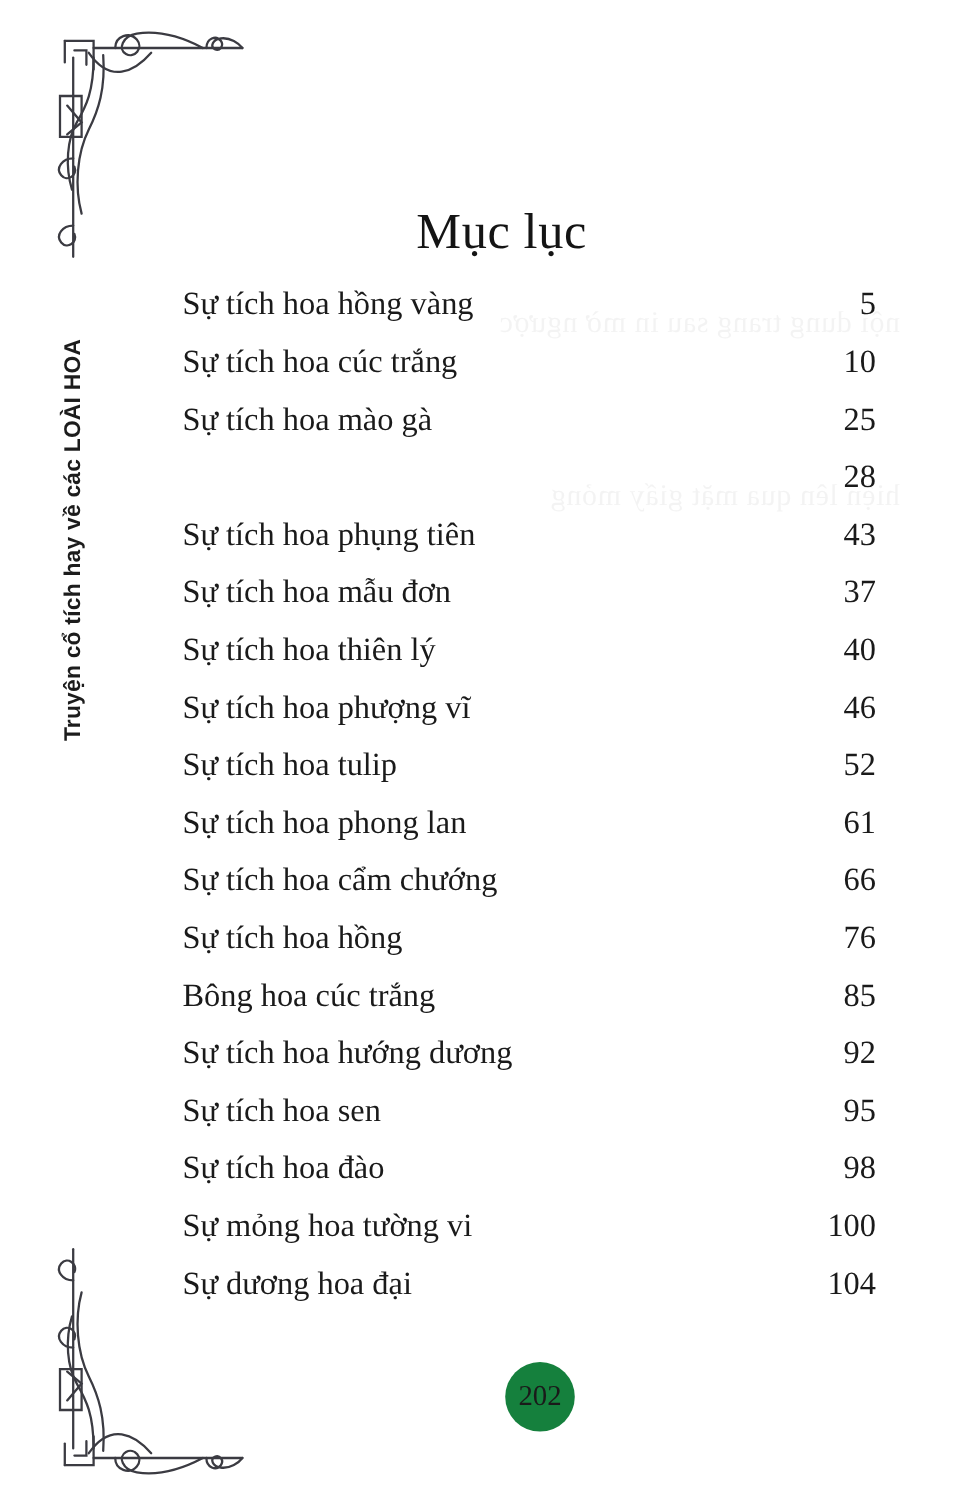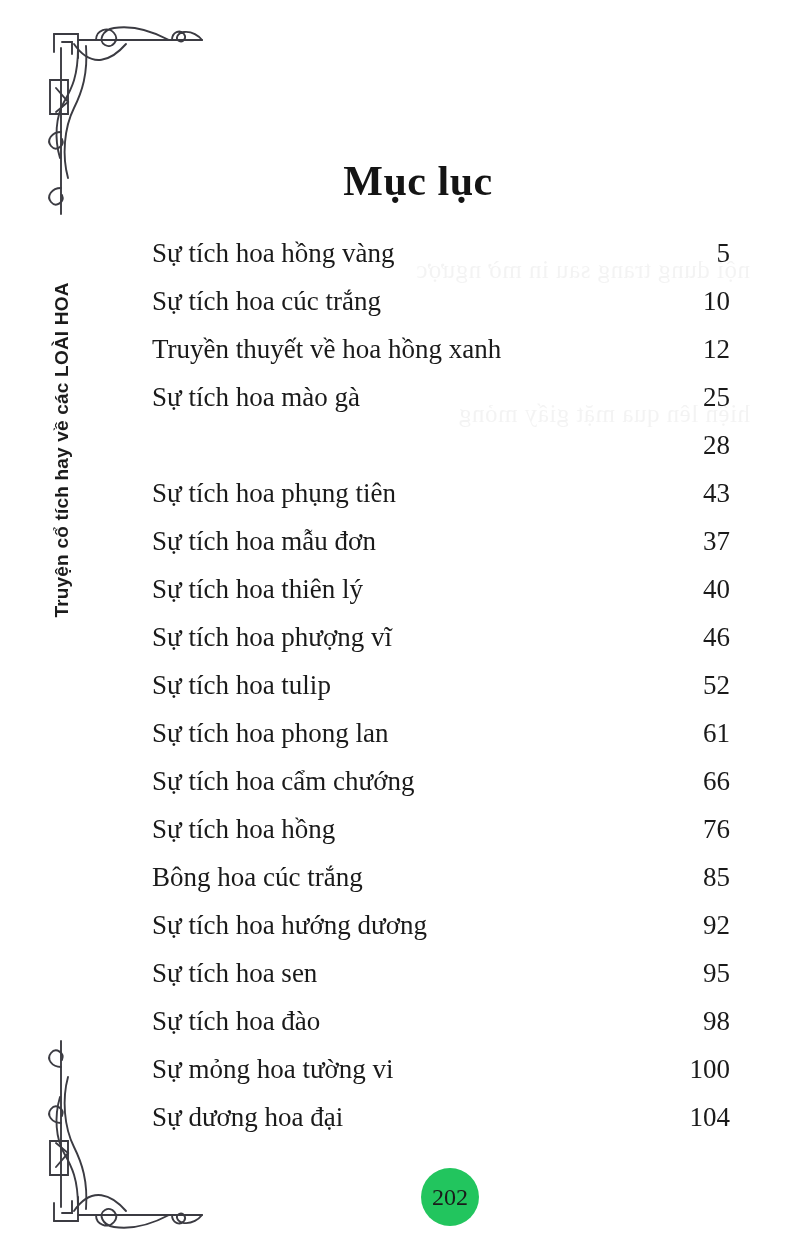--- a/index.html
+++ b/index.html
@@ -69,27 +69,27 @@
     font-weight: bold;
     font-size: 19px;
     letter-spacing: 0.2px;
     color: #1c1c1c;
   }
 
   
   .page-title {
     position: absolute;
     left: 0;
-    top: 129px;
+    top: 142px;
     width: 800px;
     padding-left: 36px;
     box-sizing: border-box;
     text-align: center;
     font-size: 42px;
-    font-weight: bold;
+    font-weight: normal;
     color: #141414;
     letter-spacing: 0.5px;
   }
 
   
   .toc {
     position: absolute;
     left: 152px;
     top: 229px;
     width: 578px;
@@ -111,25 +111,25 @@
     top: 0;
     line-height: 48px;
     font-size: 27px;
     color: #1a1a1a;
   }
 
   
   .page-badge {
     position: absolute;
     left: 421px;
-    top: 1168px;
+    top: 1135px;
     width: 58px;
     height: 58px;
     border-radius: 50%;
-    background: #22c55e;
+    background: #15803d;
     display: flex;
     align-items: center;
     justify-content: center;
     font-size: 24px;
     color: #1a1a1a;
   }
 </style>
 </head>
 <body>
 
@@ -183,21 +183,20 @@
     <path d="M27 170 C18 170 12 178 17 184 C22 190 31 184 28 177"></path>
   </svg>
 
   <div class="sidebar-text">Truyện cổ tích hay về các LOÀI HOA</div>
 
   <h1 class="page-title">Mục lục</h1>
 
   <div class="toc" id="toc-list">
       <div class="toc-row"><span class="toc-title">Sự tích hoa hồng vàng</span><span class="toc-page">5</span></div>
       <div class="toc-row"><span class="toc-title">Sự tích hoa cúc trắng</span><span class="toc-page">10</span></div>
-      <div class="toc-row"><span class="toc-title">Truyền thuyết về hoa hồng xanh</span><span class="toc-page">12</span></div>
       <div class="toc-row"><span class="toc-title">Sự tích hoa mào gà</span><span class="toc-page">25</span></div>
       <div class="toc-row"><span class="toc-page">28</span></div>
       <div class="toc-row"><span class="toc-title">Sự tích hoa phụng tiên</span><span class="toc-page">43</span></div>
       <div class="toc-row"><span class="toc-title">Sự tích hoa mẫu đơn</span><span class="toc-page">37</span></div>
       <div class="toc-row"><span class="toc-title">Sự tích hoa thiên lý</span><span class="toc-page">40</span></div>
       <div class="toc-row"><span class="toc-title">Sự tích hoa phượng vĩ</span><span class="toc-page">46</span></div>
       <div class="toc-row"><span class="toc-title">Sự tích hoa tulip</span><span class="toc-page">52</span></div>
       <div class="toc-row"><span class="toc-title">Sự tích hoa phong lan</span><span class="toc-page">61</span></div>
       <div class="toc-row"><span class="toc-title">Sự tích hoa cẩm chướng</span><span class="toc-page">66</span></div>
       <div class="toc-row"><span class="toc-title">Sự tích hoa hồng</span><span class="toc-page">76</span></div>

